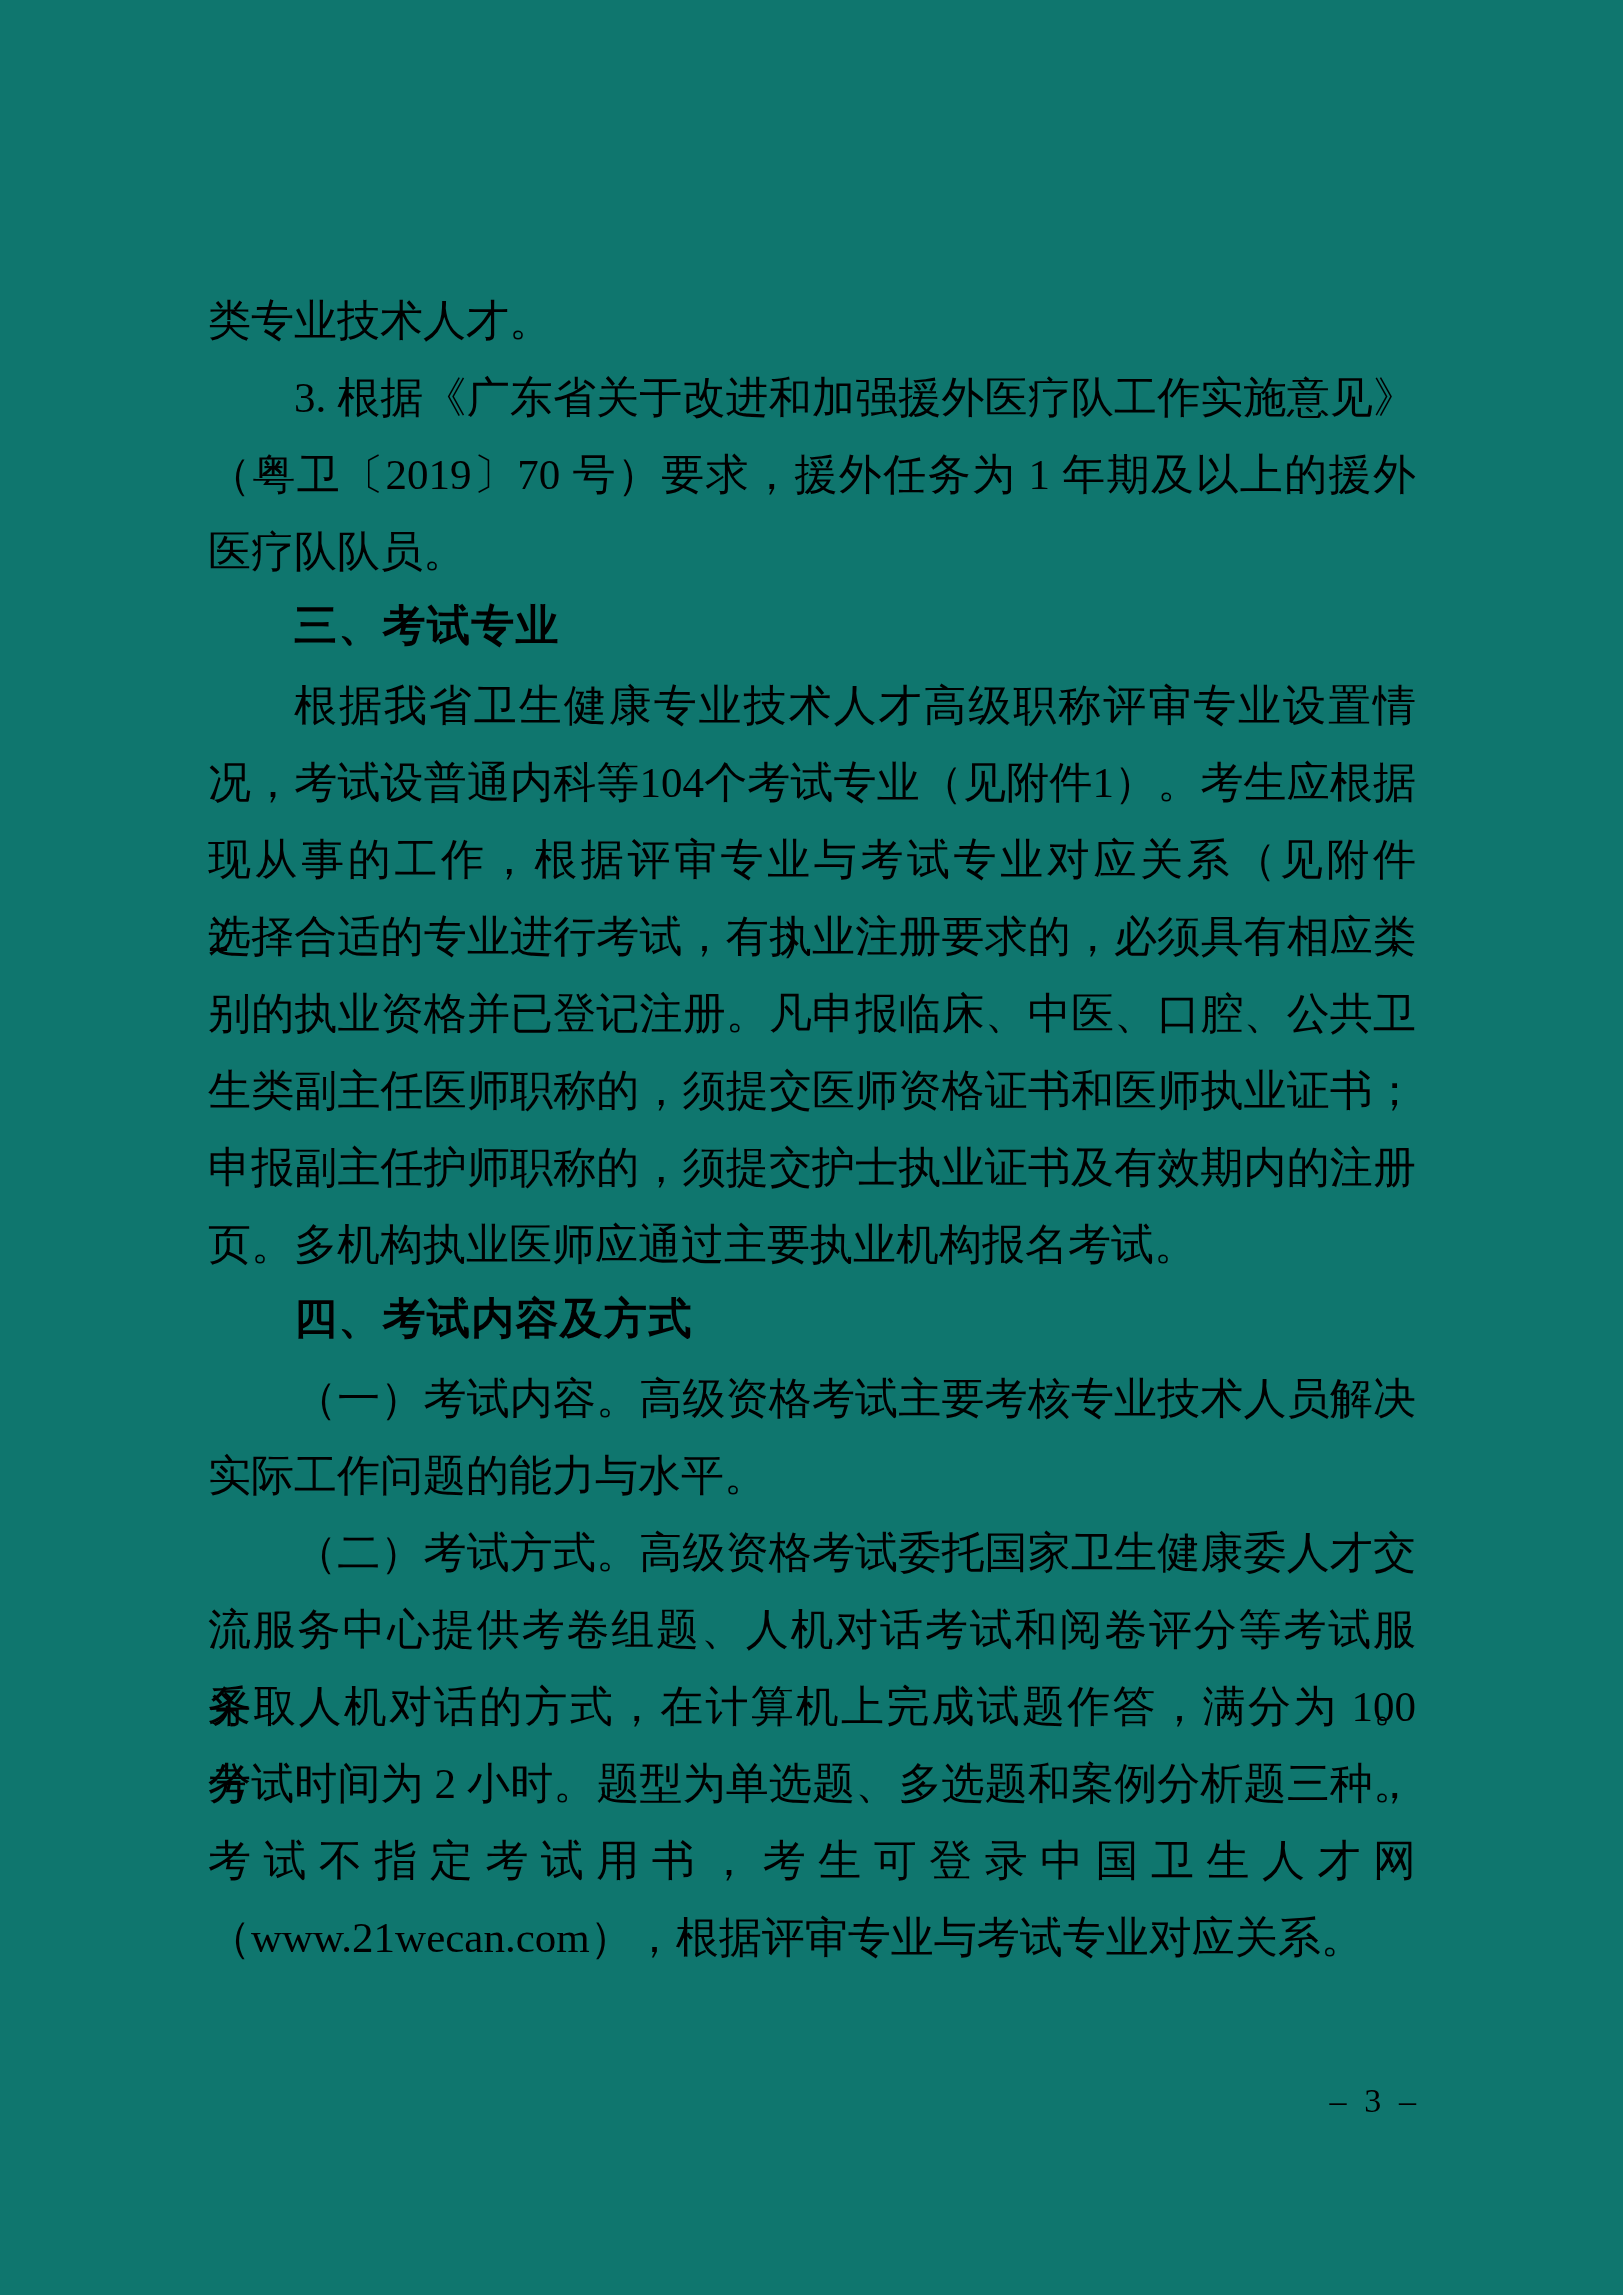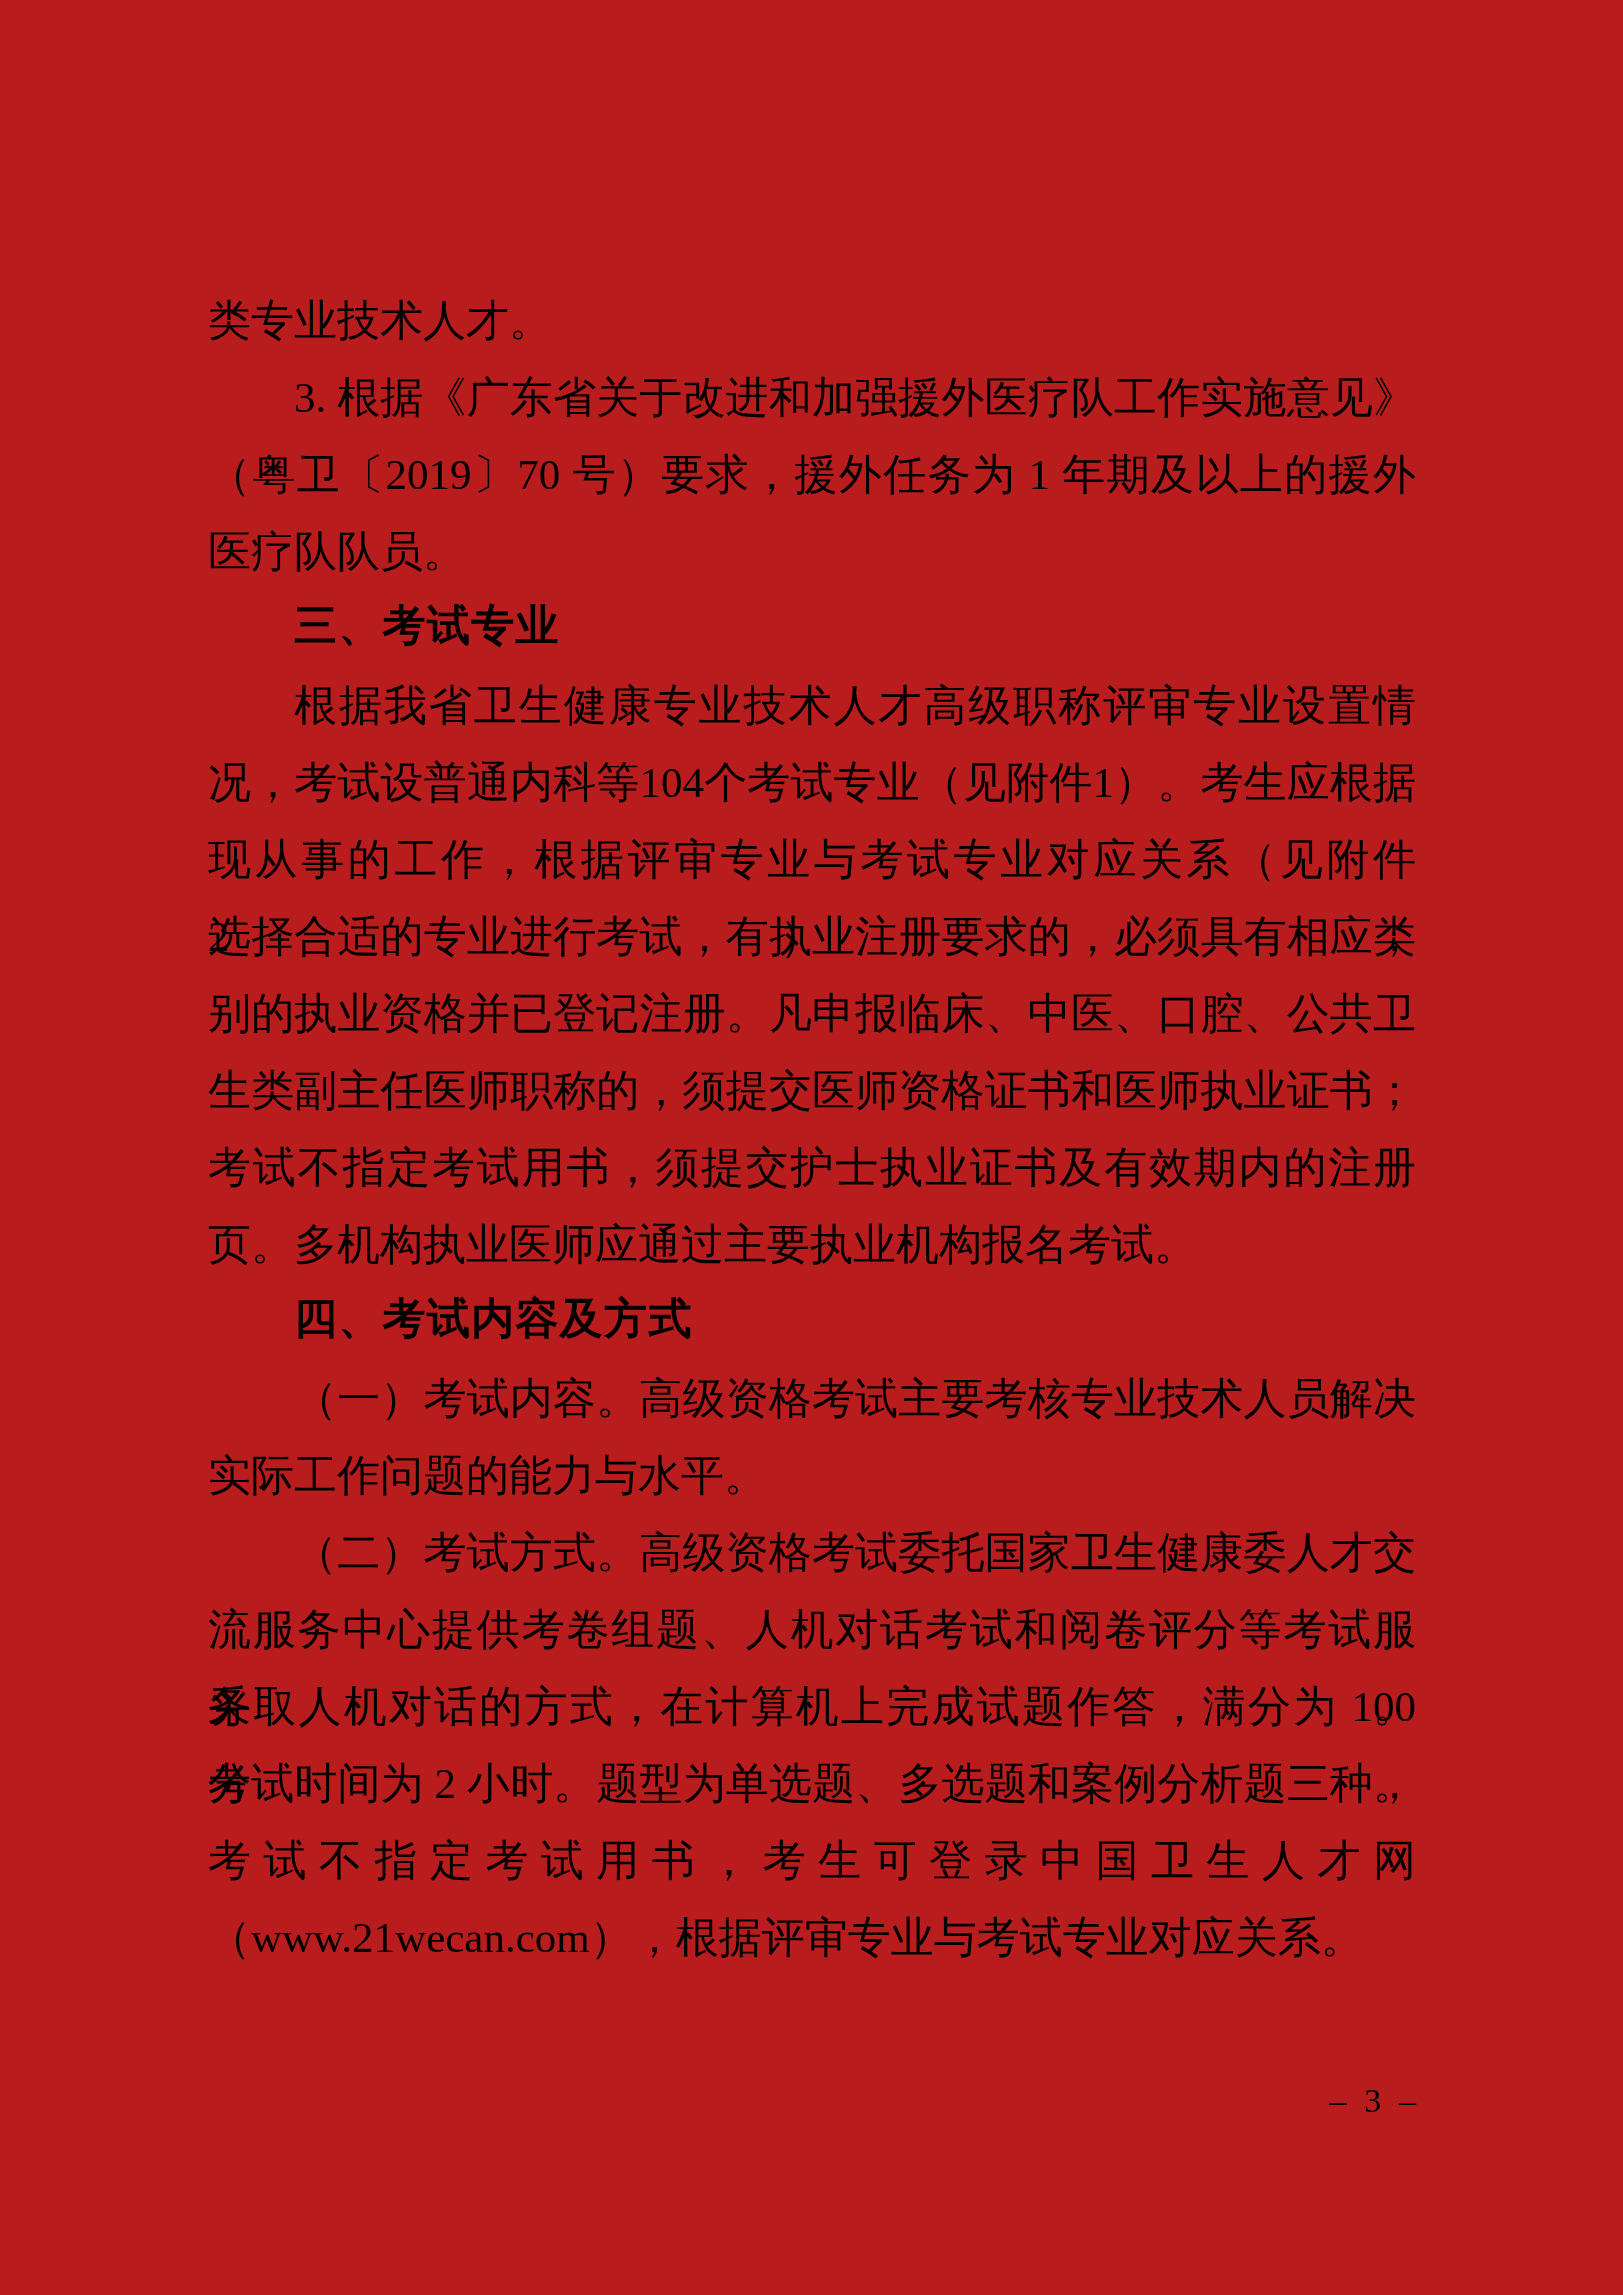--- a/index.html
+++ b/index.html
@@ -9,21 +9,21 @@
   body {
     width: 1623px;
     height: 2295px;
     background: #ffffff;
     position: relative;
     overflow: hidden;
   }
   .page {
     position: absolute;
     inset: 0;
-    background: #b91c1c;
+    background: #0f766e;
     color: #000000;
   }
   .body-text {
     position: absolute;
     left: 208px;
     top: 282px;
     width: 1208px;
     font-family: "Liberation Serif", "DejaVu Serif", serif;
     font-size: 43px;
     color: #000000;
@@ -69,21 +69,21 @@
       <div class="line indent fill">3. 根据《广东省关于改进和加强援外医疗队工作实施意见》</div>
       <div class="line fill">（粤卫〔2019〕70 号）要求，援外任务为 1 年期及以上的援外</div>
       <div class="line">医疗队队员。</div>
       <div class="line heading indent">三、考试专业</div>
       <div class="line indent fill">根据我省卫生健康专业技术人才高级职称评审专业设置情</div>
       <div class="line fill">况，考试设普通内科等104个考试专业（见附件1）。考生应根据</div>
       <div class="line fill">现从事的工作，根据评审专业与考试专业对应关系（见附件2），</div>
       <div class="line fill">选择合适的专业进行考试，有执业注册要求的，必须具有相应类</div>
       <div class="line fill">别的执业资格并已登记注册。凡申报临床、中医、口腔、公共卫</div>
       <div class="line fill">生类副主任医师职称的，须提交医师资格证书和医师执业证书；</div>
-      <div class="line fill">考试不指定考试用书，须提交护士执业证书及有效期内的注册</div>
+      <div class="line fill">申报副主任护师职称的，须提交护士执业证书及有效期内的注册</div>
       <div class="line">页。多机构执业医师应通过主要执业机构报名考试。</div>
       <div class="line heading indent">四、考试内容及方式</div>
       <div class="line indent fill">（一）考试内容。高级资格考试主要考核专业技术人员解决</div>
       <div class="line">实际工作问题的能力与水平。</div>
       <div class="line indent fill">（二）考试方式。高级资格考试委托国家卫生健康委人才交</div>
       <div class="line fill">流服务中心提供考卷组题、人机对话考试和阅卷评分等考试服务。</div>
       <div class="line fill">采取人机对话的方式，在计算机上完成试题作答，满分为 100 分，</div>
       <div class="line fill">考试时间为 2 小时。题型为单选题、多选题和案例分析题三种。</div>
       <div class="line fill">考试不指定考试用书，考生可登录中国卫生人才网</div>
       <div class="line">（www.21wecan.com），根据评审专业与考试专业对应关系。</div>

